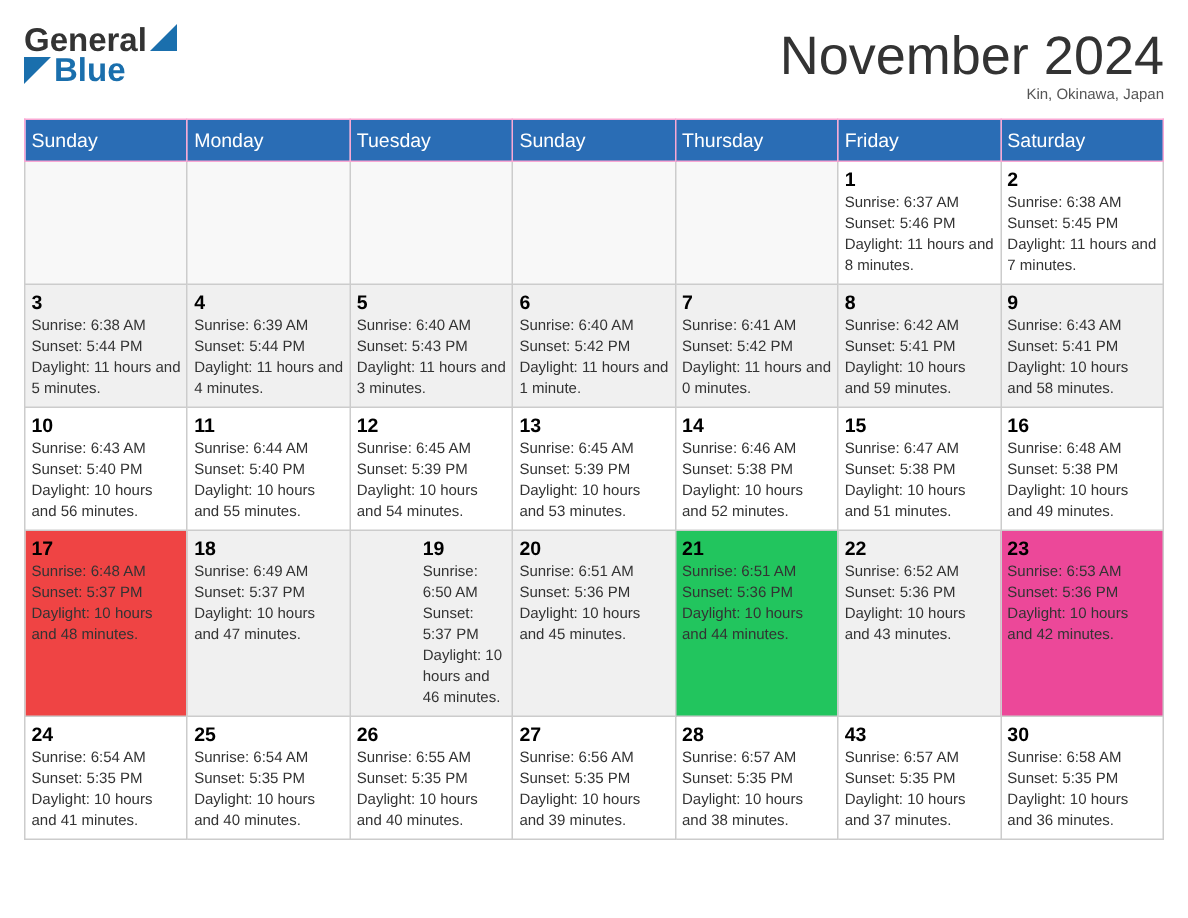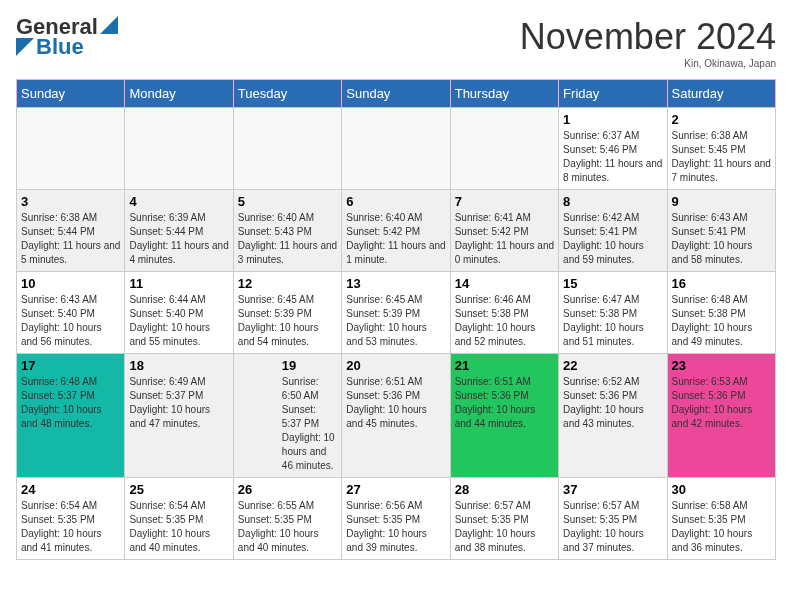--- a/index.html
+++ b/index.html
@@ -177,21 +177,21 @@
         <td>
           <span class="day-number">15</span>
           <div class="day-info">Sunrise: 6:47 AM<br>Sunset: 5:38 PM<br>Daylight: 10 hours and 51 minutes.</div>
         </td>
         <td>
           <span class="day-number">16</span>
           <div class="day-info">Sunrise: 6:48 AM<br>Sunset: 5:38 PM<br>Daylight: 10 hours and 49 minutes.</div>
         </td>
       </tr>
       <tr>
-        <td style="background: #14b8a6; margin-left: 29px;">
+        <td style="background: #ef4444; margin-left: 29px;">
           <span class="day-number">17</span>
           <div class="day-info">Sunrise: 6:48 AM<br>Sunset: 5:37 PM<br>Daylight: 10 hours and 48 minutes.</div>
         </td>
         <td style="background: rgb(240, 240, 240);">
           <span class="day-number">18</span>
           <div class="day-info">Sunrise: 6:49 AM<br>Sunset: 5:37 PM<br>Daylight: 10 hours and 47 minutes.</div>
         </td>
         <td style="background: rgb(240, 240, 240); padding-left: 48px;">
           <span class="day-number">19</span>
           <div class="day-info">Sunrise: 6:50 AM<br>Sunset: 5:37 PM<br>Daylight: 10 hours and 46 minutes.</div>
@@ -228,21 +228,21 @@
         </td>
         <td>
           <span class="day-number">27</span>
           <div class="day-info">Sunrise: 6:56 AM<br>Sunset: 5:35 PM<br>Daylight: 10 hours and 39 minutes.</div>
         </td>
         <td>
           <span class="day-number">28</span>
           <div class="day-info">Sunrise: 6:57 AM<br>Sunset: 5:35 PM<br>Daylight: 10 hours and 38 minutes.</div>
         </td>
         <td>
-          <span class="day-number">37</span>
+          <span class="day-number">43</span>
           <div class="day-info">Sunrise: 6:57 AM<br>Sunset: 5:35 PM<br>Daylight: 10 hours and 37 minutes.</div>
         </td>
         <td>
           <span class="day-number">30</span>
           <div class="day-info">Sunrise: 6:58 AM<br>Sunset: 5:35 PM<br>Daylight: 10 hours and 36 minutes.</div>
         </td>
       </tr>
     </tbody>
 </table>
 

